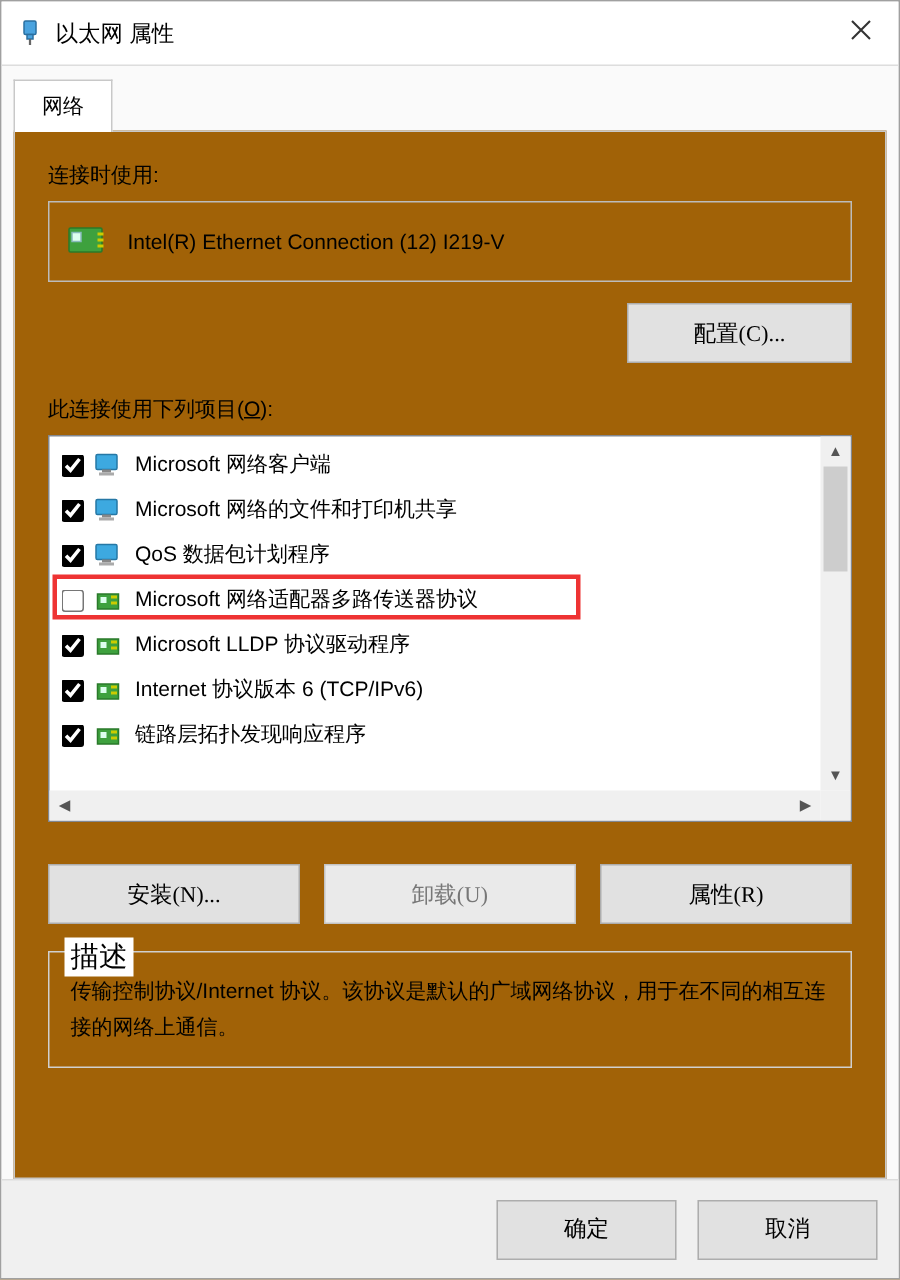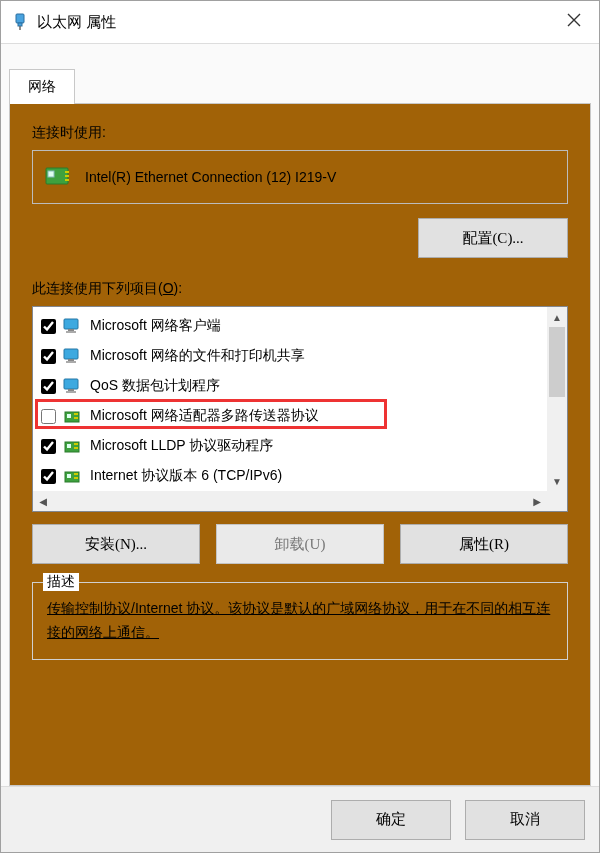--- a/index.html
+++ b/index.html
@@ -44,21 +44,20 @@
   z-index: 2;
 }
 .tab {
   padding: 8px 18px 8px 18px;
   background: #fff;
   border: 1px solid #c8c8c8;
   border-bottom: none;
   font-size: 14px;
   position: relative;
   top: 1px;
-  margin-top: 16px;
 }
 .panel {
   margin: 0 8px 0 8px;
   border: 1px solid #c8c8c8;
   background: #a16207;
   flex: 1;
   padding: 20px 22px 16px 22px;
   display: flex; flex-direction: column;
 }
 .label { margin-bottom: 8px; font-size: 14px; }
@@ -82,21 +81,21 @@
   border: 1px solid #adadad;
   font-size: 15px;
   display: inline-flex; align-items: center; justify-content: center;
   padding: 0 14px;
   font-family: Liberation Serif, serif;
 }
 .btn.disabled { color: #777; background:#eaeaea; border-color:#c4c4c4; }
 .items-label { margin-top: 22px; margin-bottom: 8px; }
 .listbox-wrap {
   border: 1px solid #828790;
-  height: 206px;
+  height: 258px;
   position: relative;
   background: #fff;
 }
 .listbox {
   position: absolute;
   left: 0; top: 0; right: 20px; bottom: 20px;
   overflow: hidden;
   padding: 4px 0 0 4px;
 }
 .vscroll {
@@ -146,35 +145,35 @@
   background: #0078d7;
   color: #fff;
   padding: 1px 4px;
 }
 .highlight-frame {
   position: absolute;
   border: 3px solid #e33;
   pointer-events: none;
 }
 .buttons3 {
-  display: flex; gap: 16px; margin-top: 12px;
+  display: flex; gap: 16px; margin-top: 28px;
 }
 .buttons3 .btn { flex: 1; min-width: 0; }
 .desc-fieldset {
   margin-top: 18px;
   border: 1px solid #d0d0d0;
   padding: 14px 14px 14px 14px;
   position: relative;
 }
 .desc-fieldset .legend {
   position: absolute; top: -10px; left: 10px;
   background: #fff; padding: 0 4px;
-  font-size: 14px;
-}
-.desc-text { font-size: 14px; line-height: 1.7; text-decoration: underline; }
+  font-size: 19px;
+}
+.desc-text { font-size: 14px; line-height: 1.7; }
 .footer {
   height: 66px;
   border-top: 1px solid #ddd;
   background: #f0f0f0;
   display: flex; justify-content: flex-end; align-items: center;
   gap: 14px; padding: 0 14px;
   margin: 0 0 0 0;
 }
 .panel-bottom-spacer { flex: 1; }
 .underline { text-decoration: underline; }

